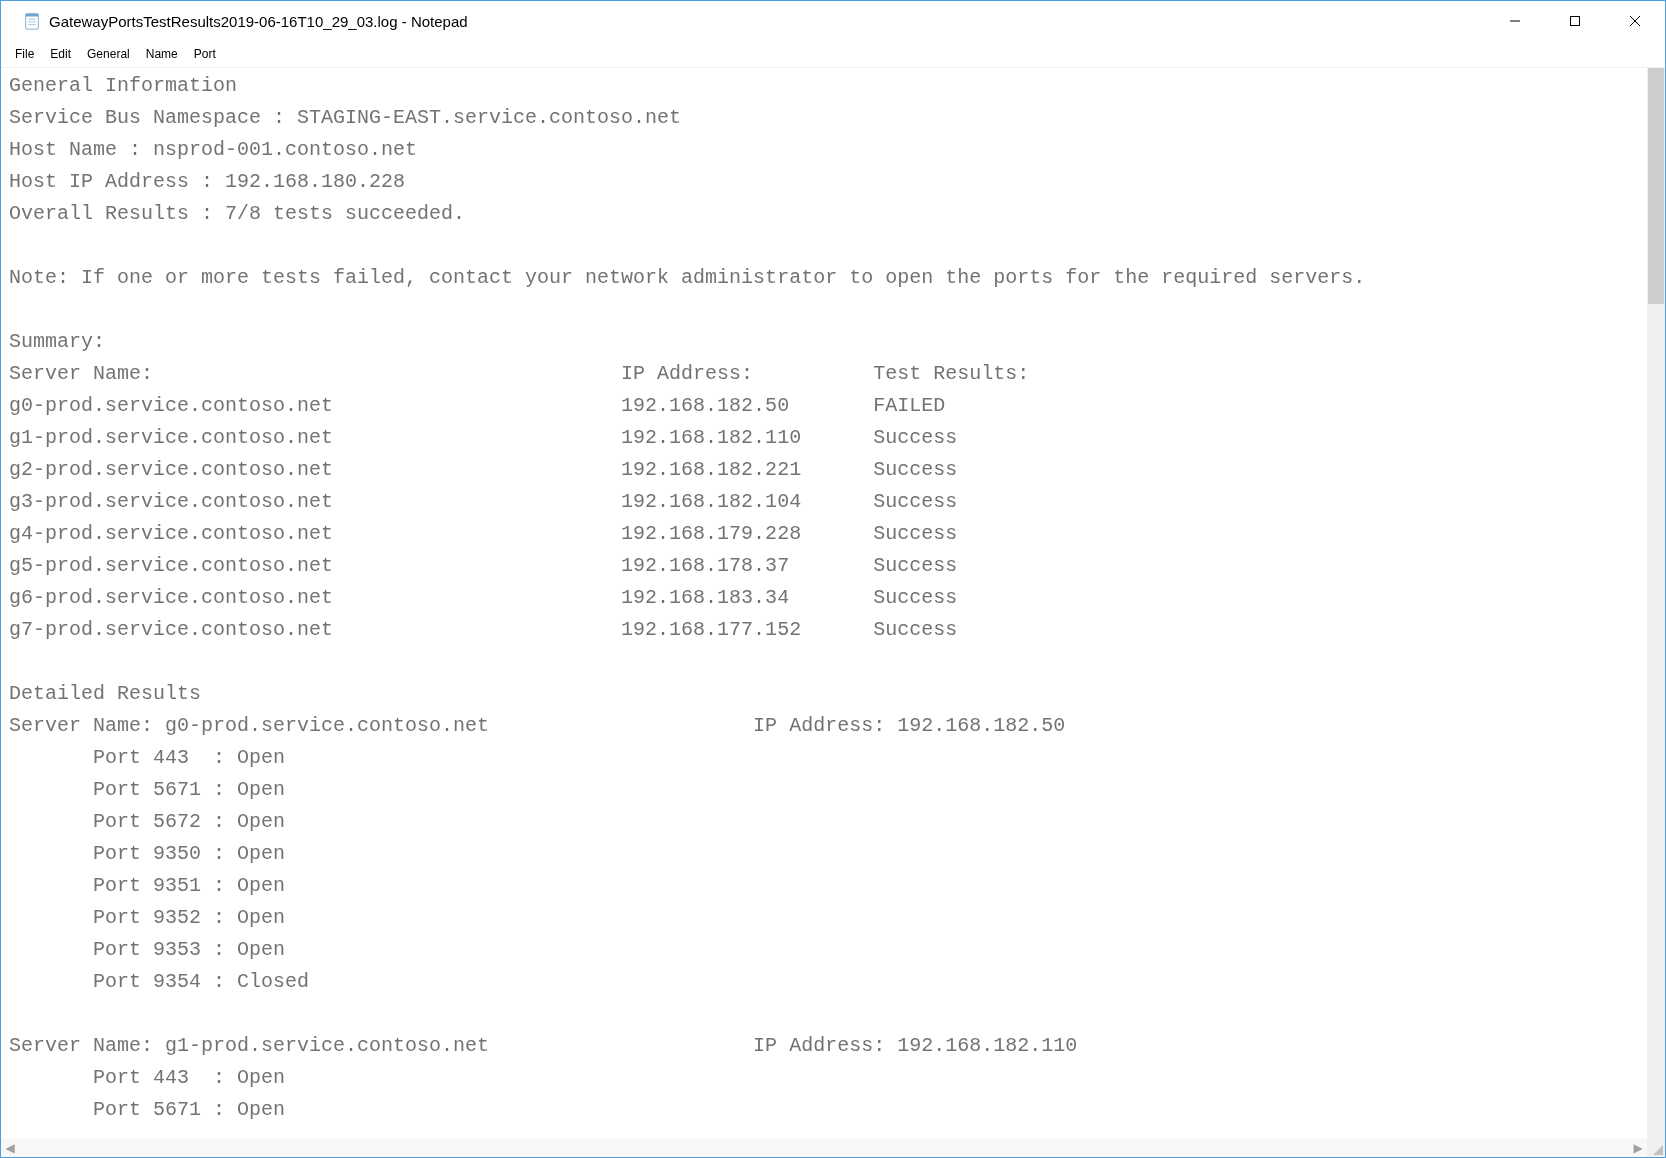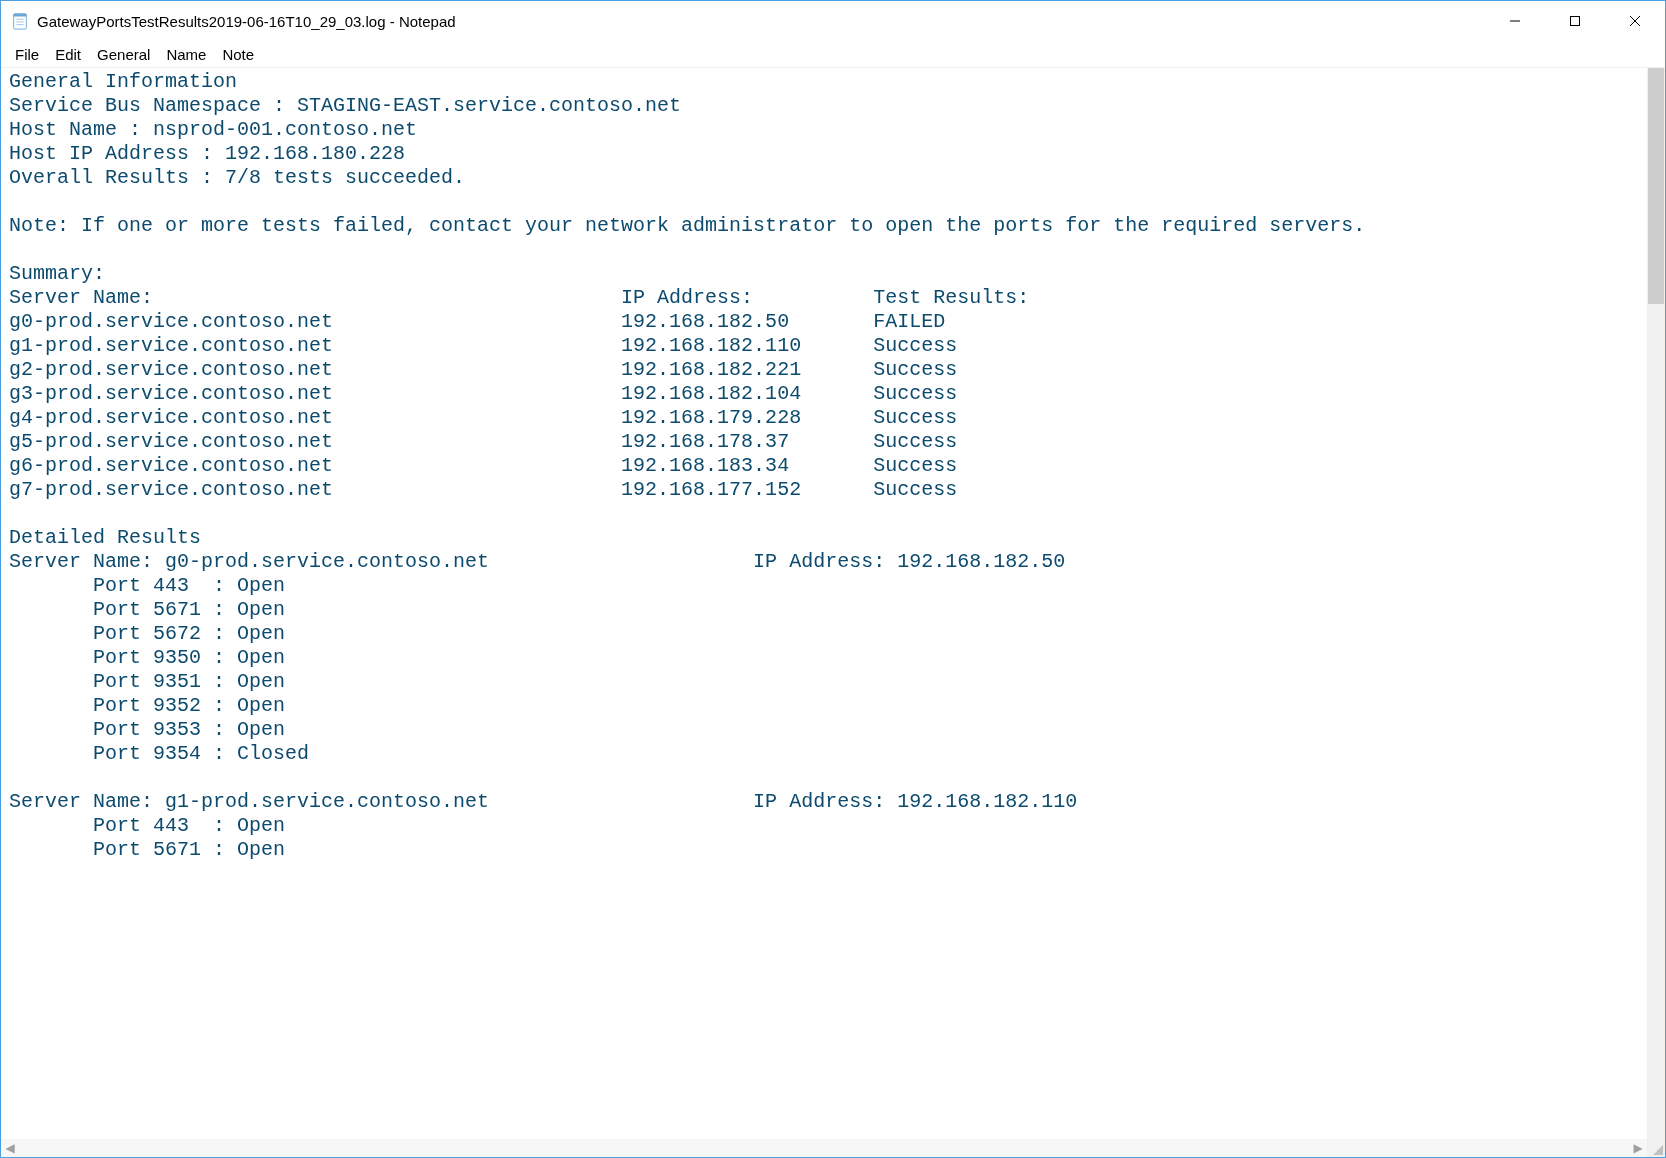--- a/index.html
+++ b/index.html
@@ -21,20 +21,21 @@
   }
   
   .titlebar {
     height: 40px;
     display: flex;
     align-items: center;
     background: #ffffff;
     color: #000;
     font-size: 15px;
     flex-shrink: 0;
+    margin-left: 12px;
   }
   .titlebar .app-icon {
     width: 18px;
     height: 18px;
     margin: 0 8px 0 10px;
     display: inline-block;
     position: relative;
   }
   .titlebar .app-icon svg { width:100%; height:100%; display:block; }
   .titlebar .title-text {
@@ -55,21 +56,21 @@
     color: #000;
   }
   .win-btn svg { stroke: #000; stroke-width: 1; fill: none; }
   .win-btn.close svg line { stroke-width:1; }
   
   .menubar {
     height: 26px;
     display: flex;
     align-items: center;
     padding: 0 6px;
-    font-size: 15px;
+    font-size: 12px;
     flex-shrink: 0;
     background:#ffffff;
   }
   .menubar .menu-item {
     padding: 2px 8px;
   }
   
   .client {
     flex: 1 1 auto;
     position: relative;
@@ -81,22 +82,22 @@
     flex: 1 1 auto;
     overflow: hidden;
     position: relative;
   }
   .text-content {
     position: absolute;
     inset: 0 18px 18px 0; 
     padding: 2px 6px 2px 8px;
     font-family: Consolas, "Courier New", monospace;
     font-size: 20px;
-    line-height: 24px;
-    color: #0c4a6e;
+    line-height: 32px;
+    color: #737373;
     white-space: pre;
     overflow: hidden;
   }
   
   .vscroll {
     position: absolute;
     top: 0;
     right: 0;
     bottom: 18px;
     width: 18px;
@@ -178,21 +179,21 @@
           </svg>
       </div>
     </div>
   </div>
 
   <div class="menubar">
     <span class="menu-item">File</span>
     <span class="menu-item">Edit</span>
     <span class="menu-item">General</span>
     <span class="menu-item">Name</span>
-    <span class="menu-item">Note</span>
+    <span class="menu-item">Port</span>
   </div>
 
   <div class="client">
     <div class="text-area">
       <div class="text-content" id="text-content">General Information
 Service Bus Namespace : STAGING-EAST.service.contoso.net
 Host Name : nsprod-001.contoso.net
 Host IP Address : 192.168.180.228
 Overall Results : 7/8 tests succeeded.
 

